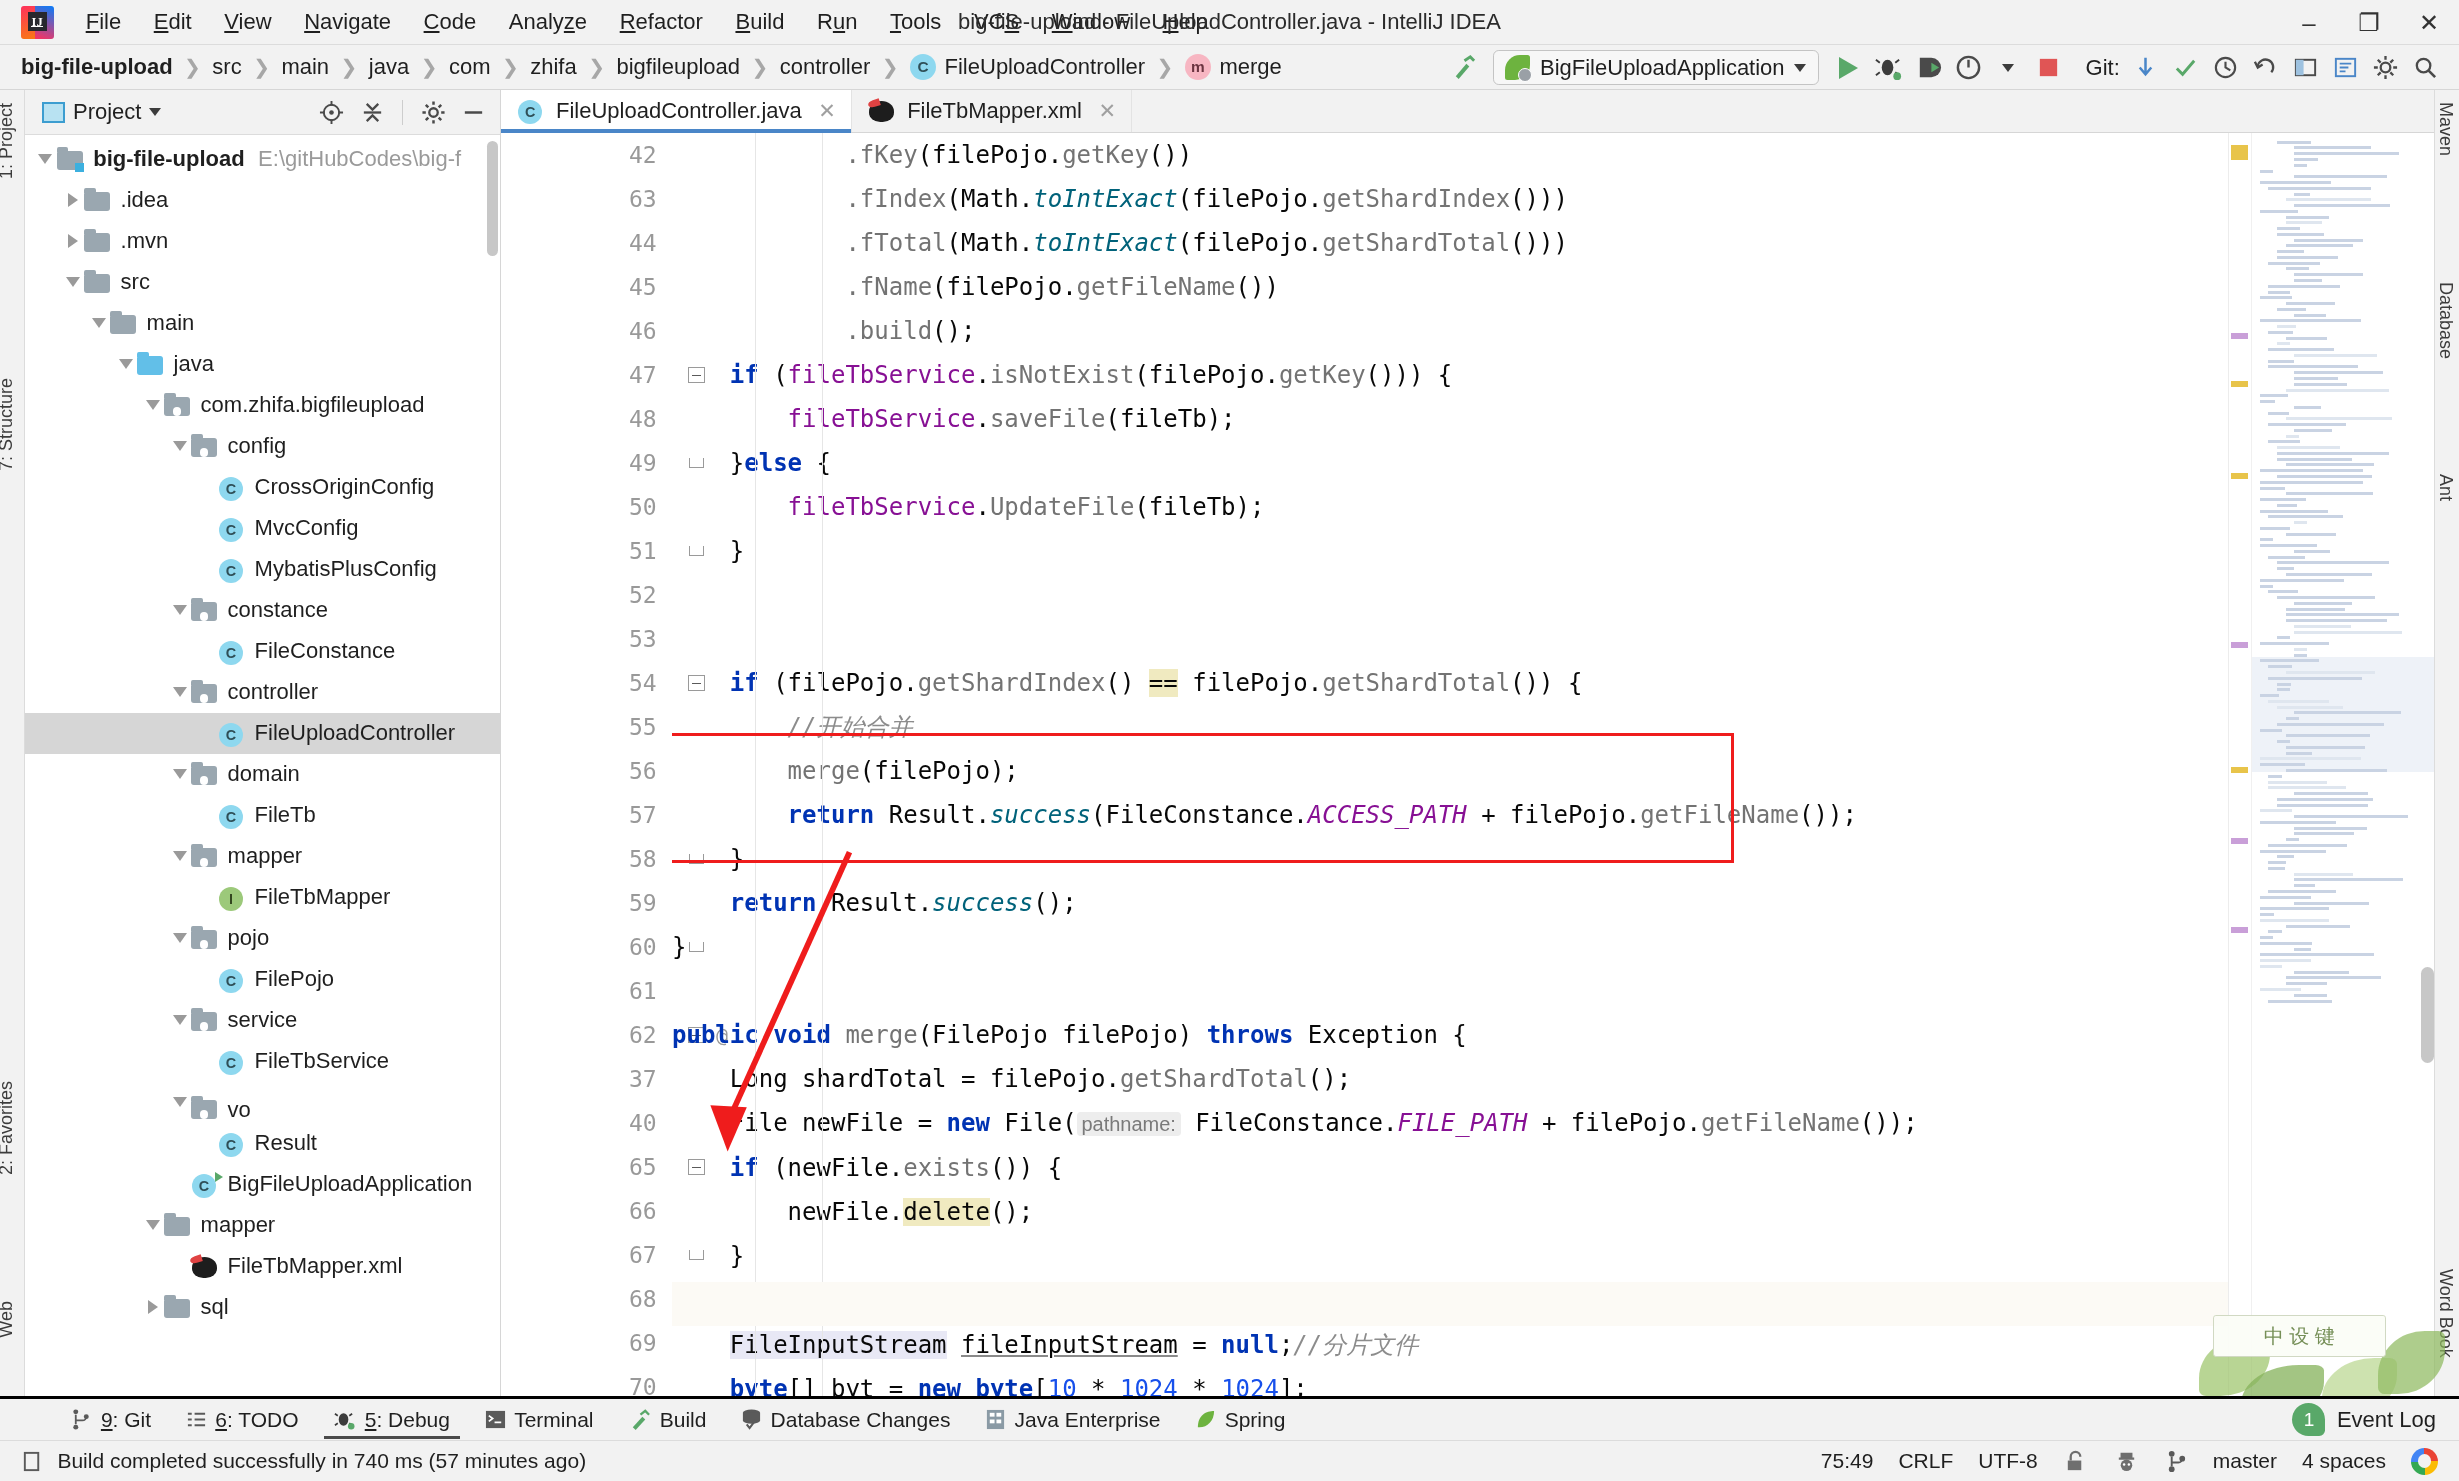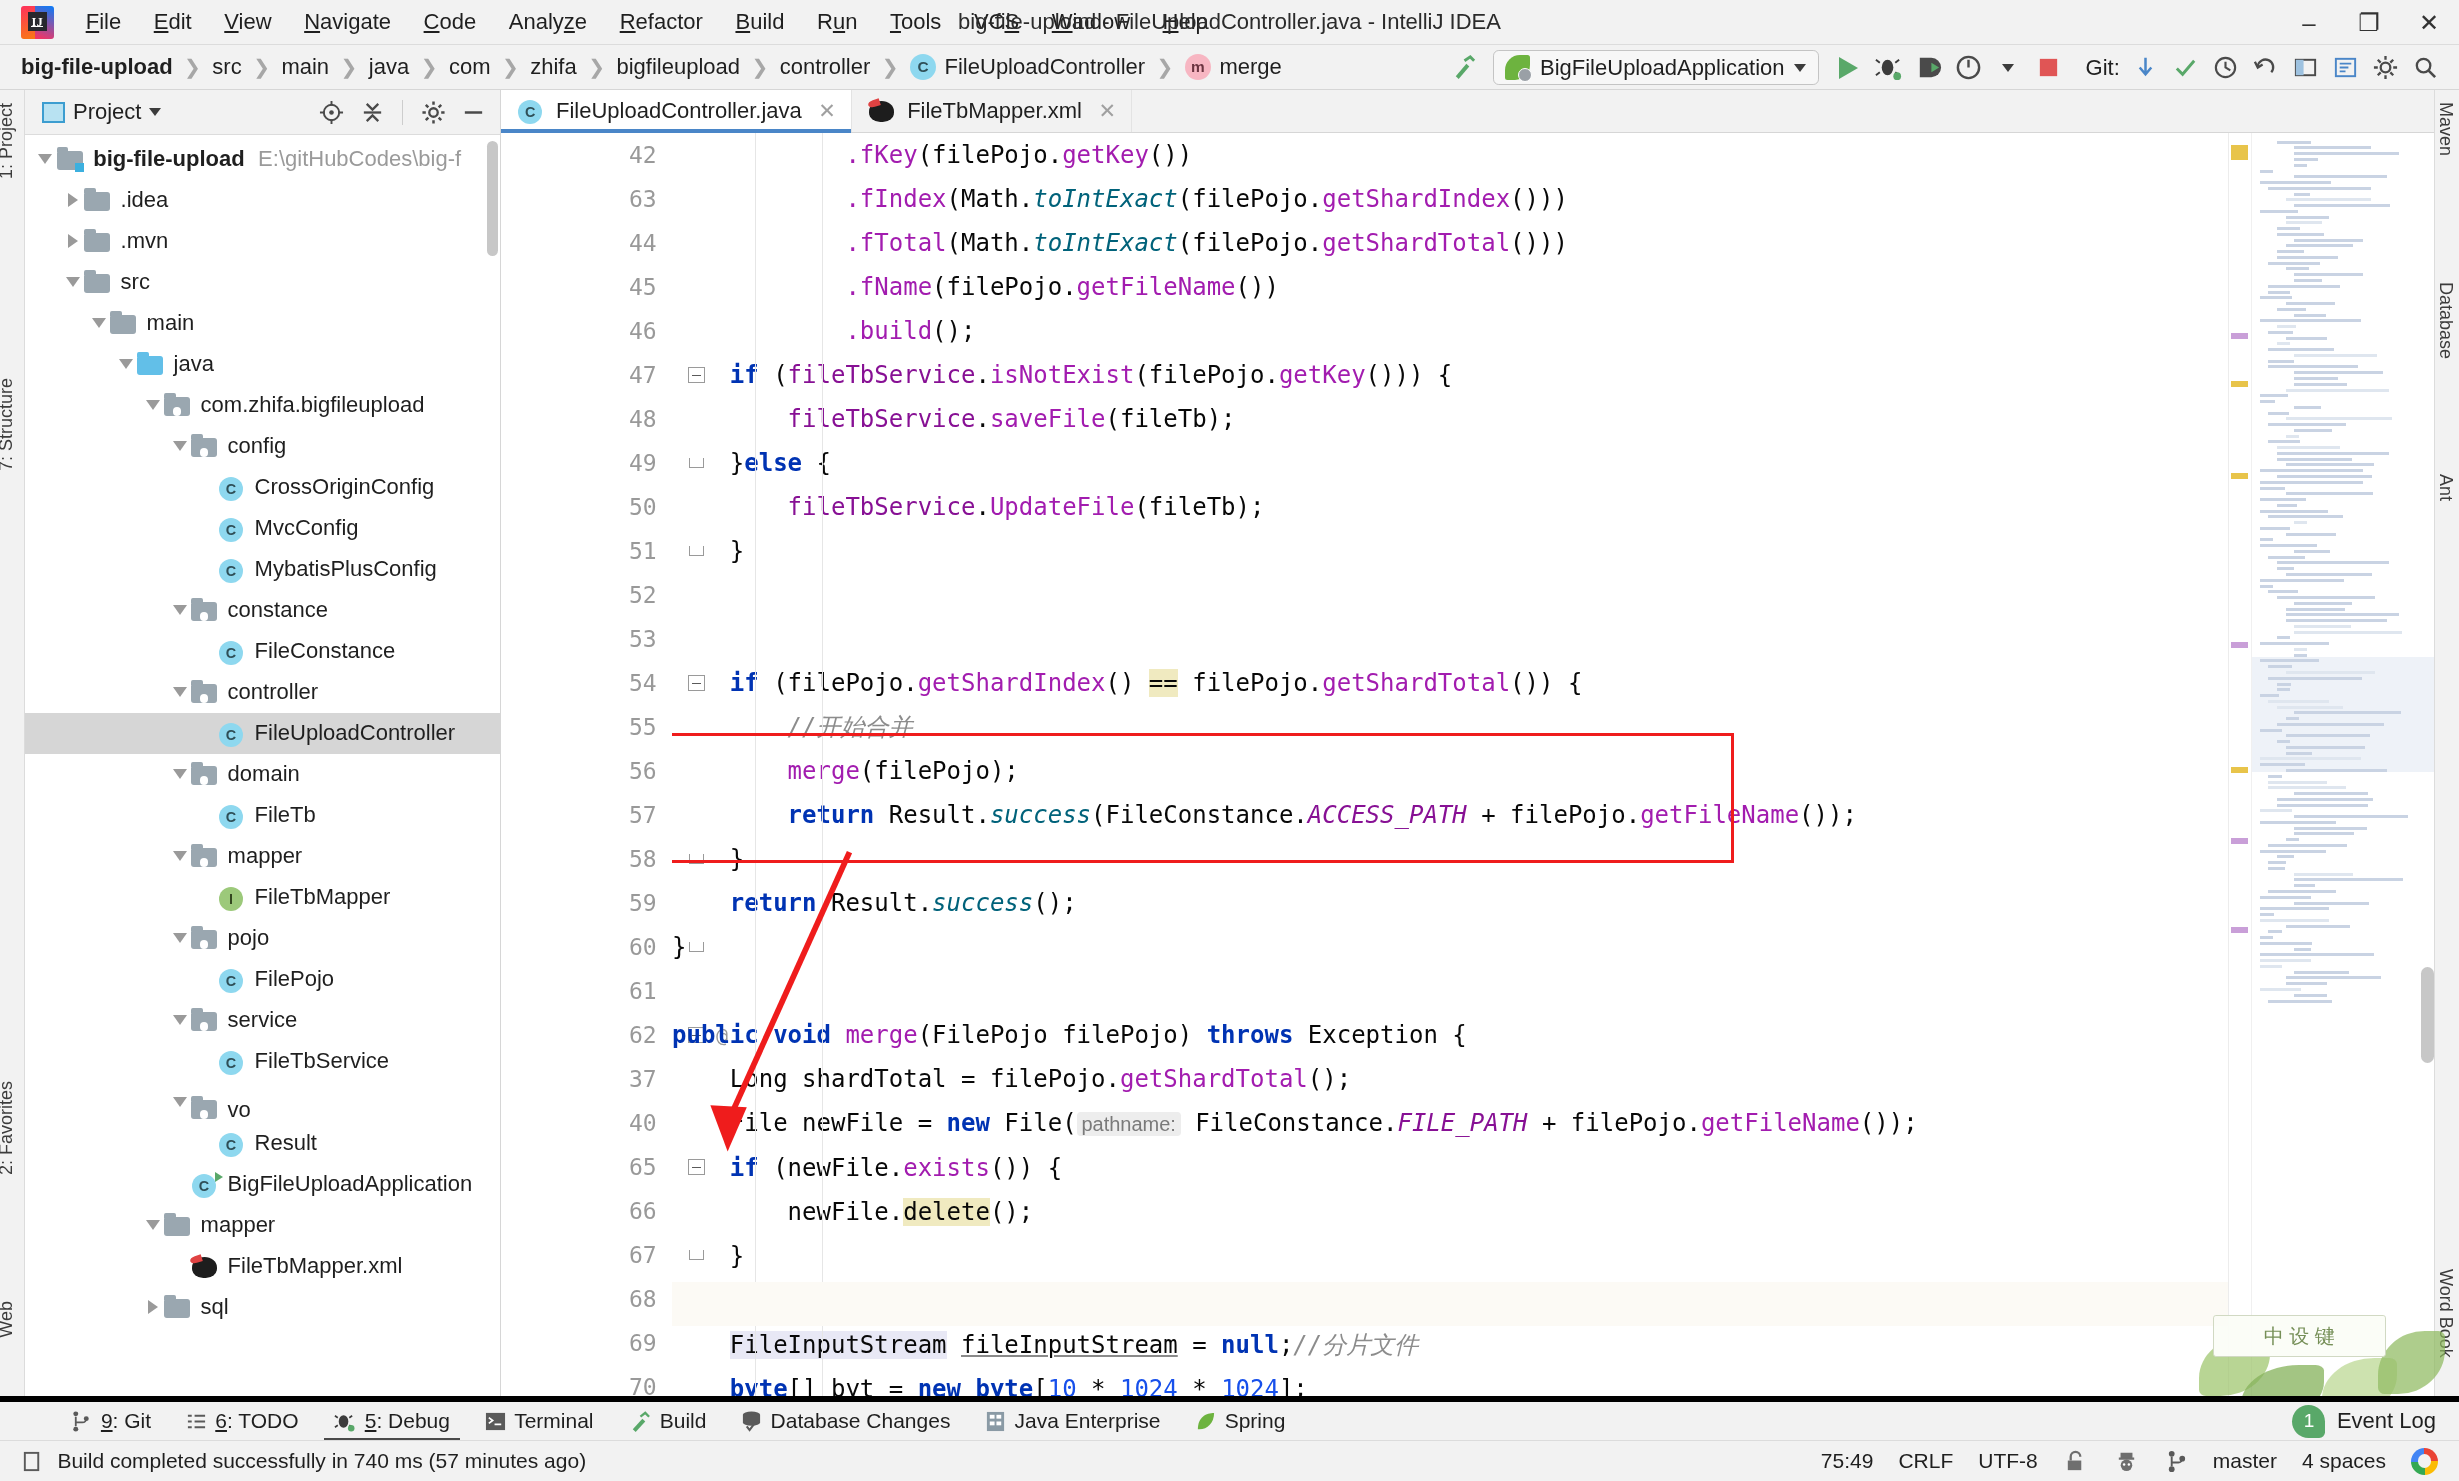--- a/index.html
+++ b/index.html
@@ -102,21 +102,21 @@
   .gfold .minus { width:16.3px;height:16.3px;border:1px solid #9a9a9a; position:relative; background:#fff; }
   .gfold .minus:after{content:"";position:absolute;left:2.9px;top:6.7px;width:8.6px;height:1px;background:#5a5a5a;}
   .gfold .tip { width:14.4px;height:10.6px;border-left:1px solid #9a9a9a;border-right:1px solid #9a9a9a;border-bottom:1px solid #9a9a9a; position:relative; }
   .gat { position:absolute; right:-56px; color:#9a9a9a; font-size:20px; }
   .codecol { flex:1; position:relative; min-width:0; overflow:hidden; }
   .vline { position:absolute; top:0; bottom:0; width:1px; background:#e6e6e6; }
   pre.code { margin:0; font-family:"DejaVu Sans Mono", monospace; font-size:24px; line-height:44px; color:#080808; white-space:pre; }
   .k { color:#0033b3; font-weight:bold; }
   .fld { color:#871094; }
   .fldc { color:#871094; font-style:italic; }
-  .mth { color:#a21caf; }
+  .mth { color:#737373; }
   .mthi { color:#00627a; font-style:italic; }
   .num { color:#1750eb; }
   .cmt { color:#8c8c8c; font-style:italic; }
   .hl-ident { background:#f0eac0; }
   .hl-soft { background:#e8e8f5; }
   .hint { background:#ededed; color:#7a7a7a; font-size:20px; border-radius:3.8px; padding:1px 4.8px; font-family:"Liberation Sans",sans-serif; }
   .und { text-decoration:underline; text-decoration-color:#8a8a8a; }
   .caretline { position:absolute; left:0; right:0; background:#fcfaf5; }
 
   .redbox { position:absolute; border:3.8px solid #ef1c1c; pointer-events:none; }
@@ -127,21 +127,21 @@
   .minimap { width:183px; background:#fff; position:relative; flex:none; overflow:hidden; border-left:1px solid #f0f0f0;}
   .mmline { position:absolute; height:2.9px; background:#c9d3e3; }
   .rstrip { width:25px; background:#f2f2f2; border-left:1px solid #dcdcdc; position:relative; flex:none; }
 
   
   .wm { position:absolute; right:9.6px; bottom:58px; width:250px; height:125px; opacity:.95; pointer-events:none; }
   .wm .bar { position:absolute; left:13.4px; top:17.3px; width:173px; height:42px; border:1.9px solid #cfd8c0; border-radius:2.9px; background:#fbfdf7; display:flex; align-items:center; justify-content:center; gap:15.4px; color:#6f8a4f; font-size:20px;}
   .wm .leafy { position:absolute; border-radius:70% 10% 70% 10%; background:#8dba5e; opacity:.75;}
 
   
-  .bottombar { height:44px; display:flex; align-items:center; background:#f2f2f2; border-top:6px solid #000000; padding-left:54px; gap:0; position:relative;}
+  .bottombar { height:44px; display:flex; align-items:center; background:#f2f2f2; border-top:3px solid #000000; padding-left:54px; gap:0; position:relative;}
   .bb { display:flex; align-items:center; gap:8.6px; padding:3.8px 17.3px; font-size:21px; white-space:nowrap; position:relative;}
   .bb.activeu:after { content:""; position:absolute; left:7.7px; right:7.7px; bottom:-3.8px; height:2.9px; background:#4a4a4a; }
   .bb .u { text-decoration:underline; }
   .bb-right { position:absolute; right:23px; display:flex; align-items:center; gap:11.5px; }
   .evt-badge { width:33px;height:33px;border-radius:50% 50% 5.8px 50%;background:#59a869;color:#fff;font-size:19px;display:flex;align-items:center;justify-content:center;flex:none;}
 
   .statusbar { height:41px; display:flex; align-items:center; background:#f2f2f2; border-top:1px solid #dcdcdc; padding-left:21px; gap:13.4px; position:relative; }
   .sb-txt { font-size:21px; }
   .sb-right { position:absolute; right:21px; display:flex; align-items:center; gap:25px; }
   .sb-right .it { font-size:21px; }

